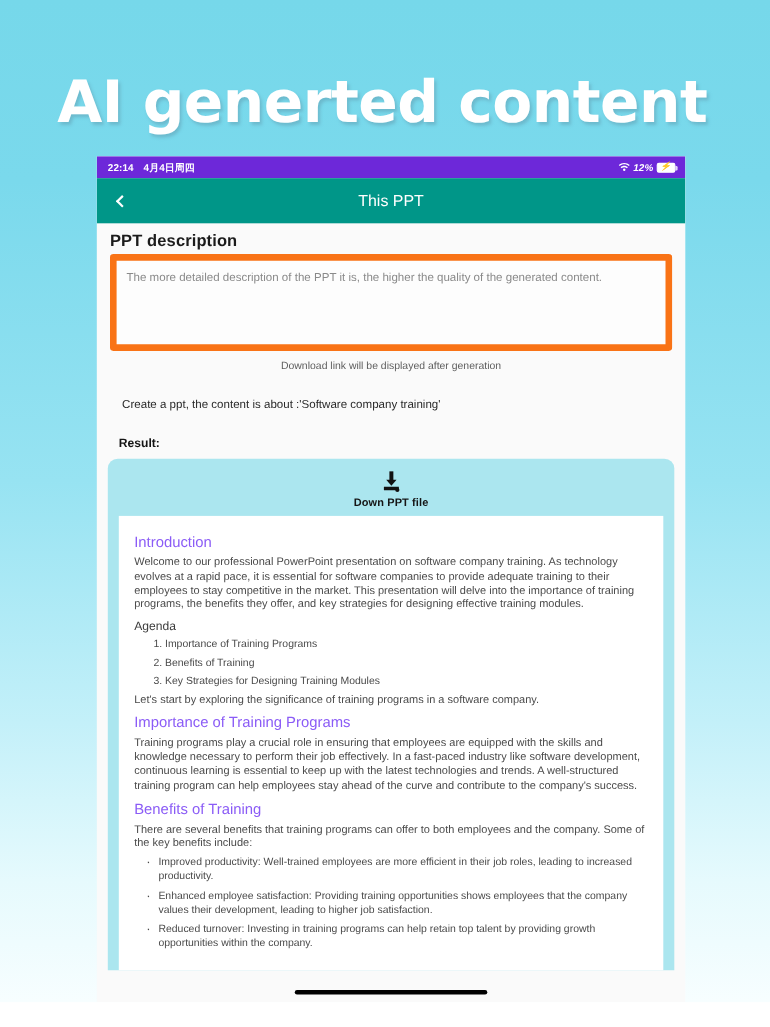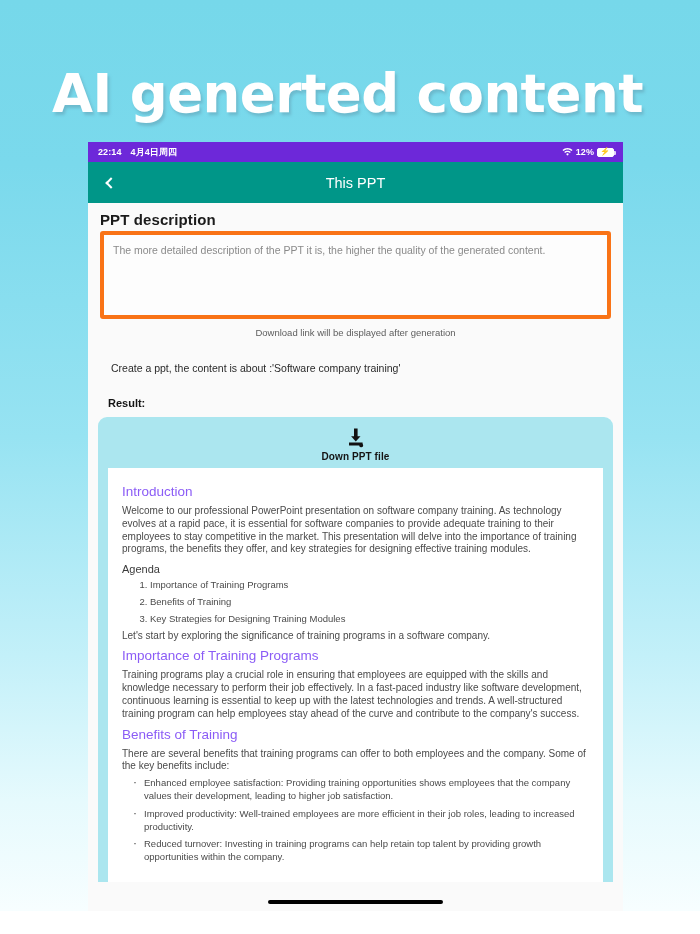--- a/index.html
+++ b/index.html
@@ -67,20 +67,21 @@
     font-weight: 700;
     letter-spacing: 0.1px;
   }
   .sb-time { margin-right: 9px; }
   .sb-date { font-size: 9px; }
   .sb-right {
     margin-left: auto;
     display: flex;
     align-items: center;
     gap: 3px;
+    font-style: italic;
   }
   .wifi-ico { display: block; }
   .sb-batt-pct { font-size: 9px; font-weight: 700; }
   .batt {
     position: relative;
     width: 17px; height: 9px;
     border: 1px solid #ffffff;
     border-radius: 2px;
     background: #ffffff;
     display: flex; align-items: center; justify-content: center;
@@ -130,21 +131,21 @@
 
   .field-label {
     font-size: 15px;
     font-weight: 700;
     color: #1b1b1b;
     margin-bottom: 3px;
     letter-spacing: 0.1px;
   }
 
   .ta-wrap {
-    border: 4px solid #f97316;
+    border: 6px solid #f97316;
     border-radius: 3px;
     background: #fdfdfd;
     height: 88px;
     padding: 8px 9px;
   }
   .ta-placeholder {
     font-size: 10.5px;
     color: #8a8a8a;
     line-height: 15px;
   }
@@ -367,21 +368,21 @@
         <li>Key Strategies for Designing Training Modules</li>
       </ol>
       <p>Let's start by exploring the significance of training programs in a software company.</p>
 
       <h2>Importance of Training Programs</h2>
       <p>Training programs play a crucial role in ensuring that employees are equipped with the skills and knowledge necessary to perform their job effectively. In a fast-paced industry like software development, continuous learning is essential to keep up with the latest technologies and trends. A well-structured training program can help employees stay ahead of the curve and contribute to the company's success.</p>
 
       <h2>Benefits of Training</h2>
       <p>There are several benefits that training programs can offer to both employees and the company. Some of the key benefits include:</p>
       <ul>
+        <li>Improved productivity: Well-trained employees are more efficient in their job roles, leading to increased productivity.</li>
         <li>Enhanced employee satisfaction: Providing training opportunities shows employees that the company values their development, leading to higher job satisfaction.</li>
-        <li>Improved productivity: Well-trained employees are more efficient in their job roles, leading to increased productivity.</li>
         <li>Reduced turnover: Investing in training programs can help retain top talent by providing growth opportunities within the company.</li>
       </ul>
     </div>
   </div>
 </div>
 
 <div id="home-indicator"></div>
 
 </body></html>

